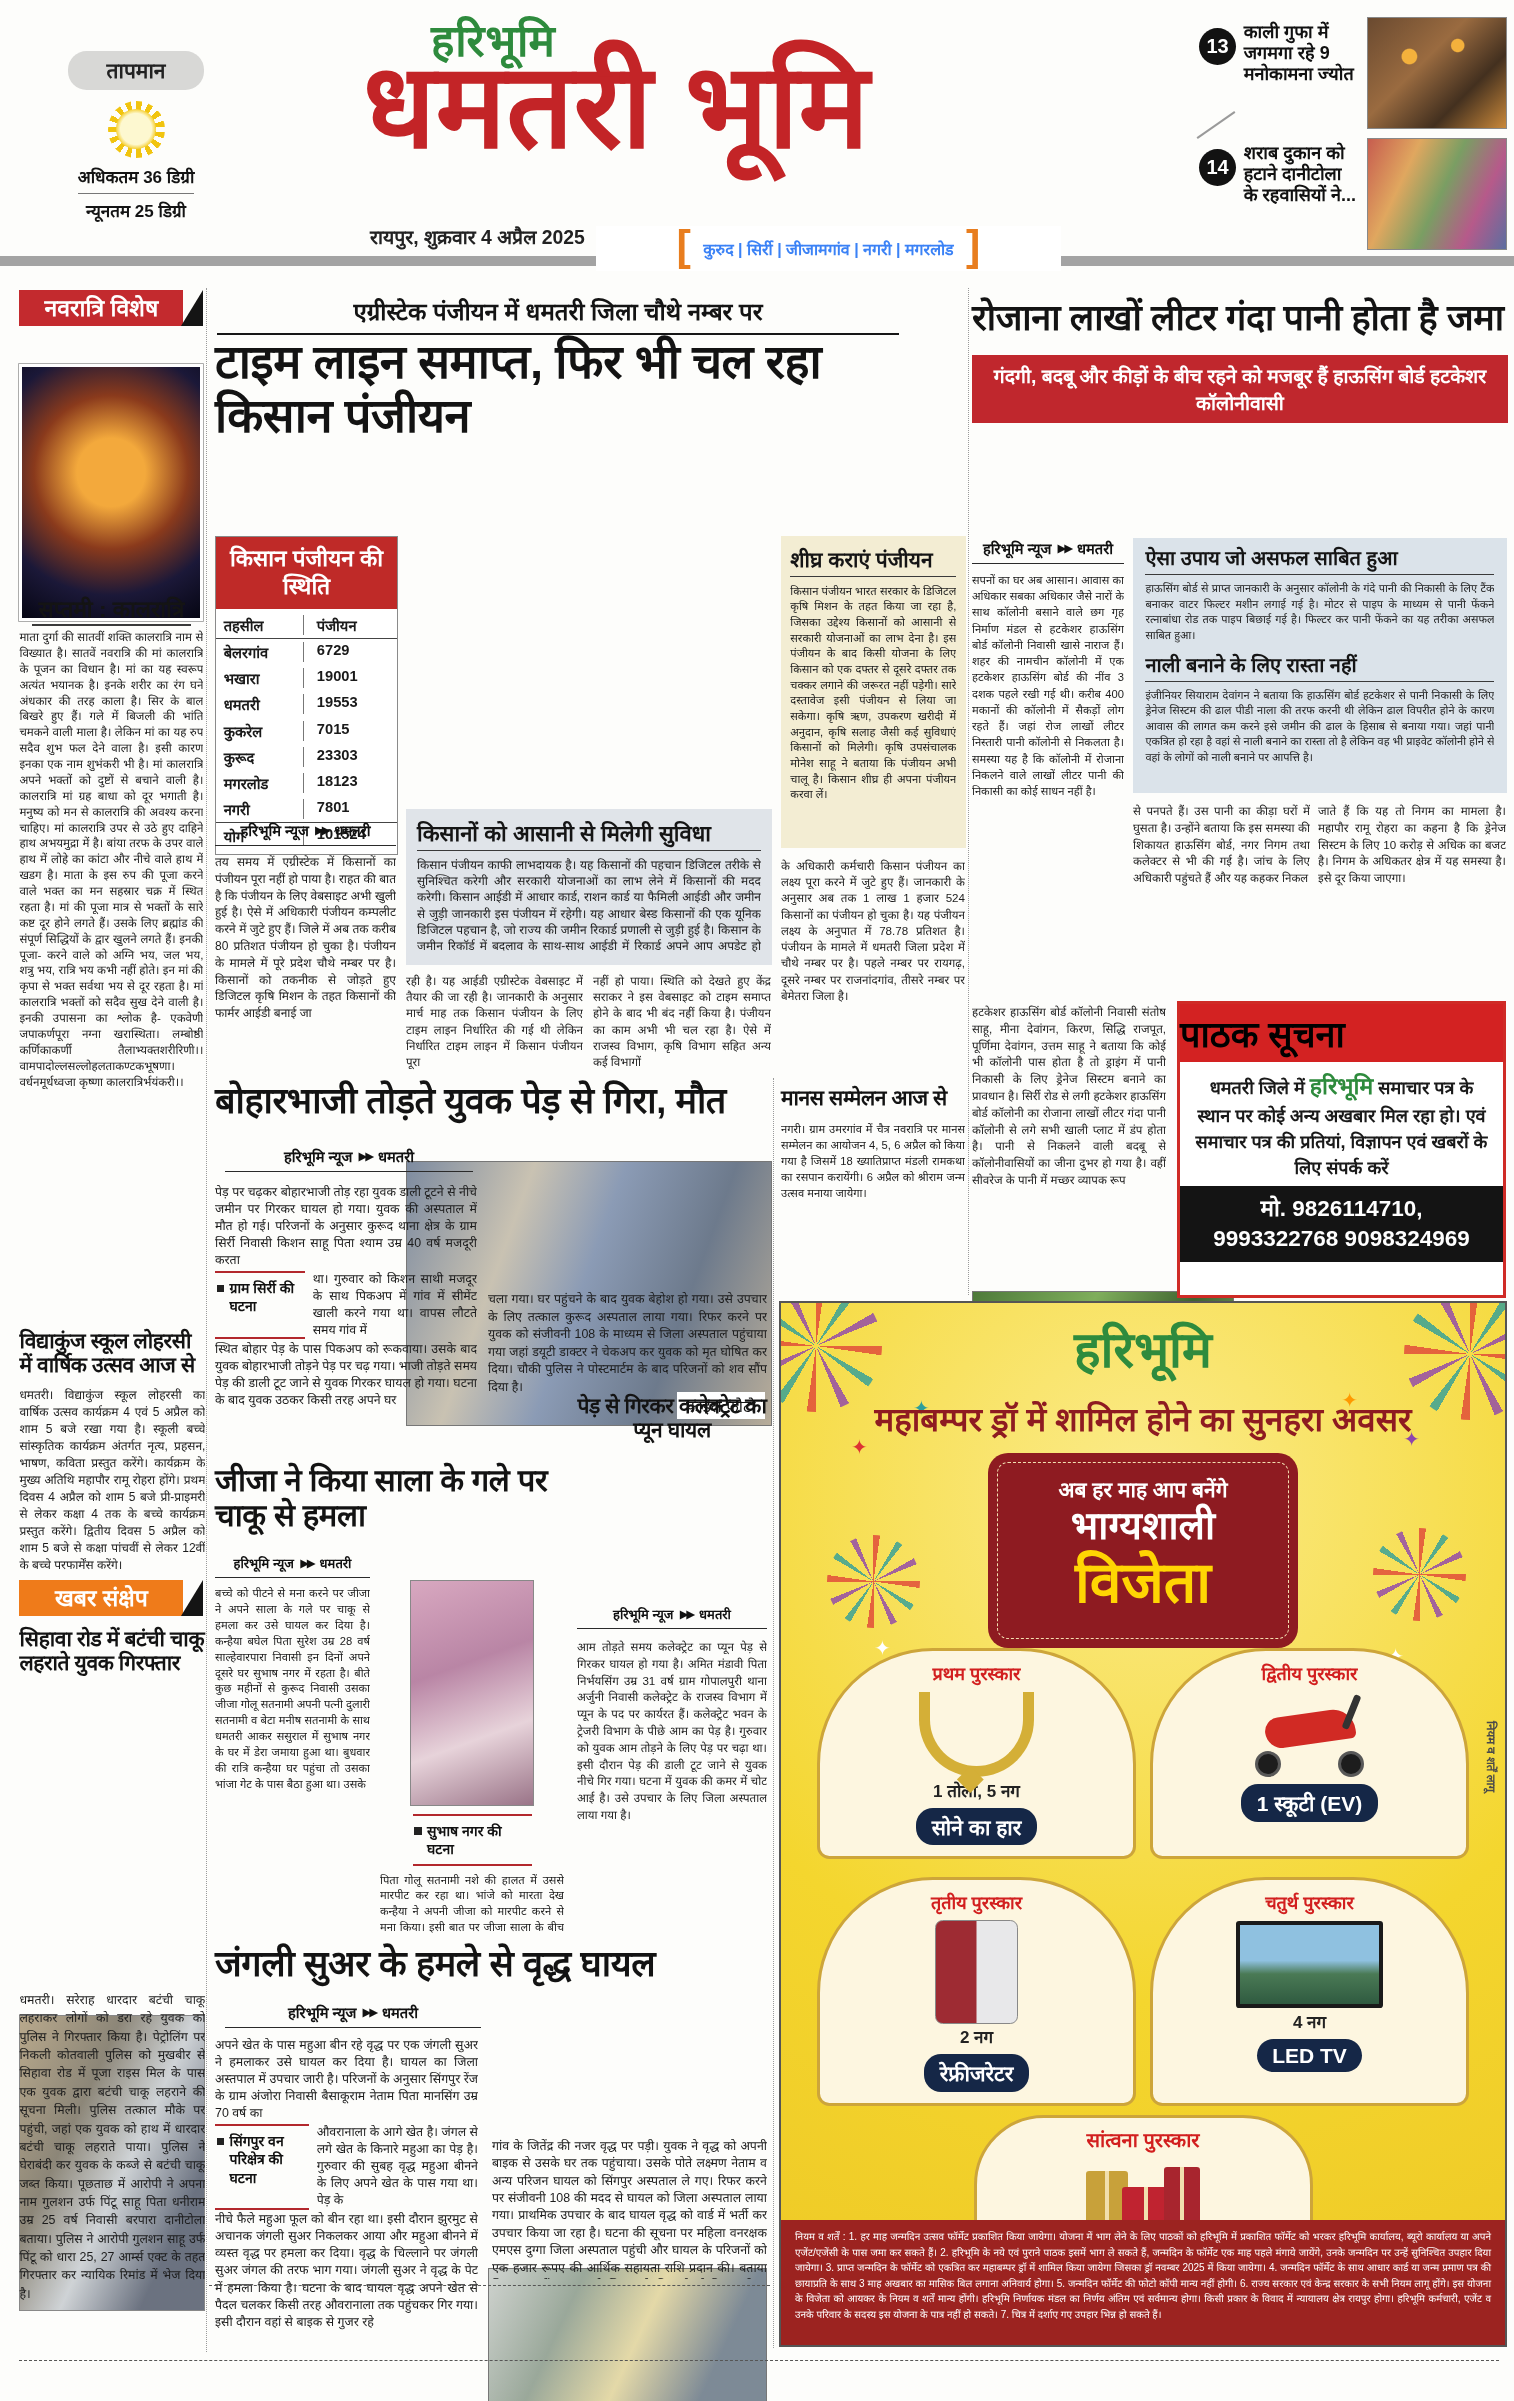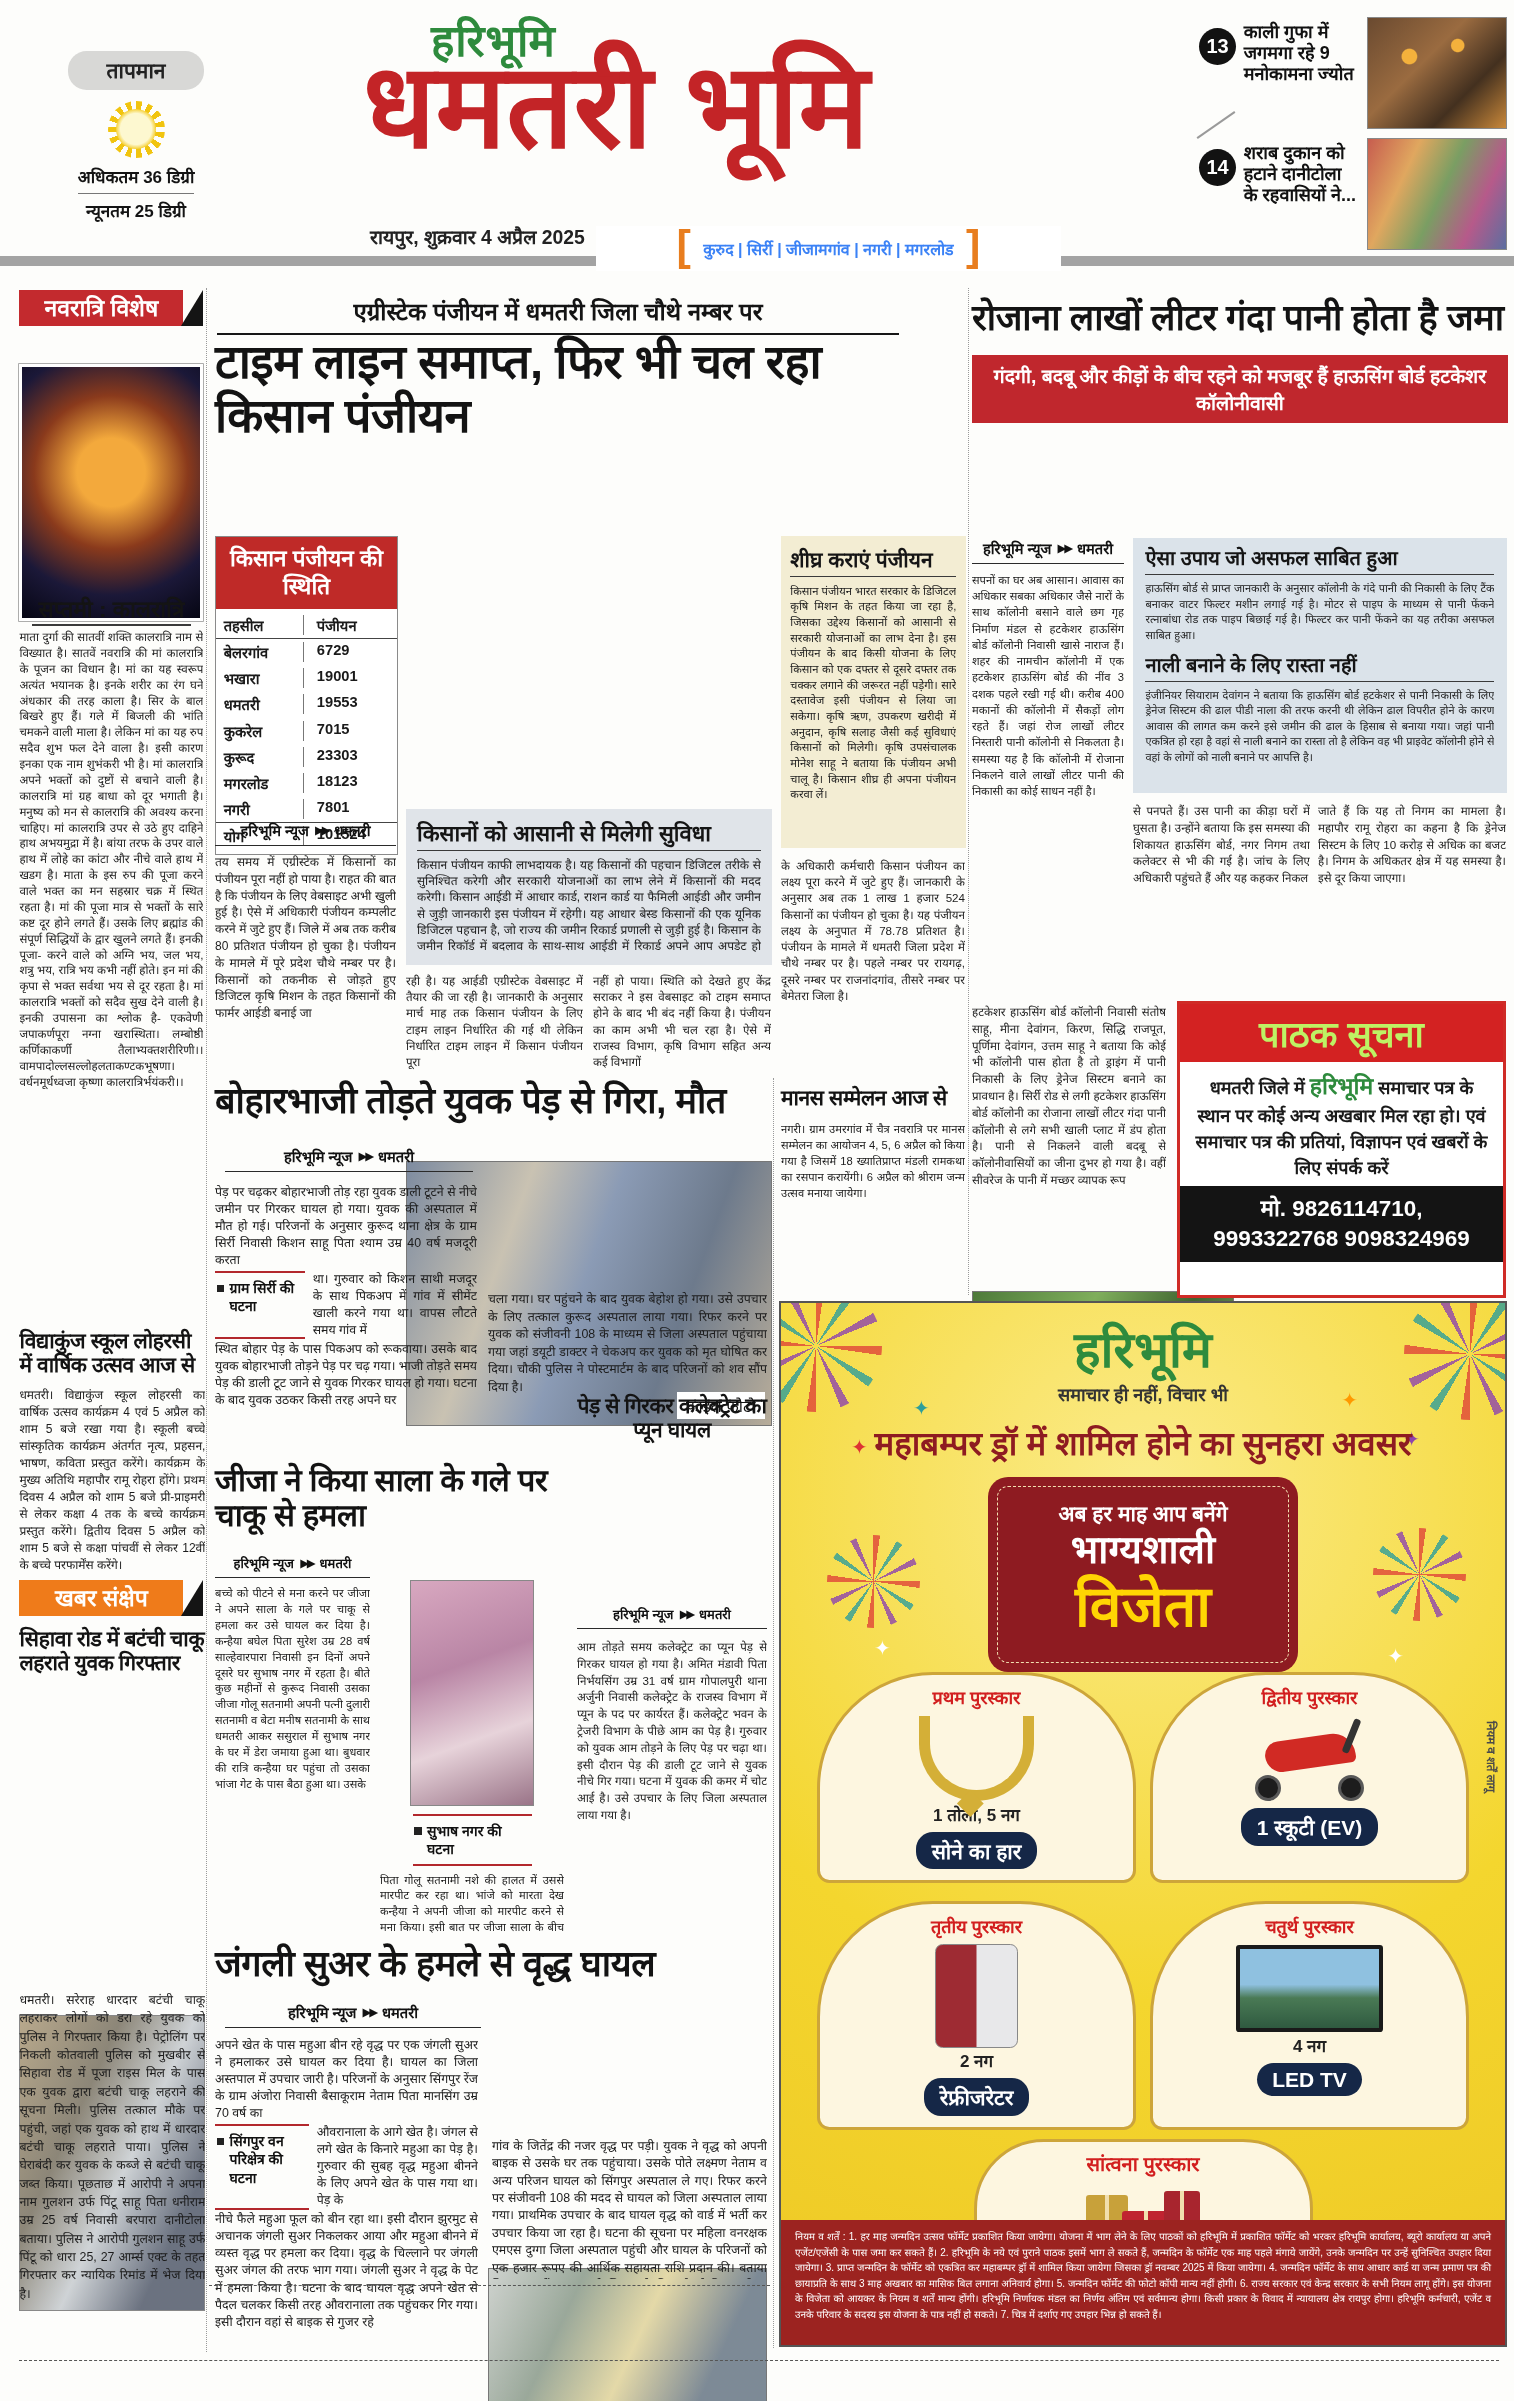--- a/index.html
+++ b/index.html
@@ -63,21 +63,21 @@
   .trow .c1{flex:1.1}
   .trow .c2{flex:1;border-left:1.2px solid #777;padding-left:12.4px}
   .trow.hdr{border-bottom:1.5px solid #444;font-weight:bold;margin-top:3.1px}
   .trow.tot{border-top:1.5px solid #444;font-weight:bold;margin-bottom:4.6px}
   
   .graybox{background:#e0e4e9;padding:7.7px 11px}
   .creambox{background:#f3edd3;padding:9.3px 9.3px}
   .bluebox{background:#dbe3ea;padding:6.2px 12.4px}
   
   #notice{left:1177px;top:1001px;width:329px;height:297px;border:3.9px solid #cf2b26;background:#fff;box-sizing:border-box}
-  .rn-band{background:#d32222;color:#bef264;font-weight:800;font-size:36px;text-align:center;padding:4.6px 0}
+  .rn-band{background:#d32222;color:#000000;font-weight:800;font-size:36px;padding:4.6px 0}
   .rn-body{padding:7.7px 11px 4.6px;font-weight:bold;font-size:18px;line-height:1.45;text-align:center;color:#1a1a1a}
   .rn-logo{color:#2e8b3d;font-weight:800;font-size:23px}
   .rn-phones{background:#141414;color:#fff;font-weight:800;font-size:22.5px;text-align:center;padding:7.7px 18.6px;line-height:1.35}
   
   #ad{left:779px;top:1301px;width:728px;height:1046px;border:2.3px solid #555;box-sizing:border-box;
       background:radial-gradient(circle at 50% 18%,#fbeb8a,#f4d62e 55%,#eec825);overflow:hidden}
   #ad .deco{position:absolute;border-radius:50%;width:132px;height:132px;opacity:.8;
       background:repeating-conic-gradient(#e04438 0 8deg,rgba(0,0,0,0) 8deg 30deg,#2f9e9a 30deg 38deg,rgba(0,0,0,0) 38deg 60deg,#8e44ad 60deg 68deg,rgba(0,0,0,0) 68deg 90deg)}
   .st{position:absolute;font-size:20px}
   .st::before{content:"✦"}
@@ -330,21 +330,20 @@
   <div class="deco" style="right:-31px;top:-15.5px"></div>
   <div class="deco" style="left:46px;top:232px;width:93px;height:93px"></div>
   <div class="deco" style="right:39px;top:225px;width:93px;height:93px"></div>
   <span class="st" style="left:70px;top:132px;color:#d33"></span>
   <span class="st" style="left:132px;top:93px;color:#2f9e9a"></span>
   <span class="st" style="right:85px;top:124px;color:#8e44ad"></span>
   <span class="st" style="right:147px;top:85px;color:#f90"></span>
   <span class="st" style="left:93px;top:333px;color:#fff"></span>
   <span class="st" style="right:101px;top:341px;color:#fff"></span>
   <div id="ad-logo">हरिभूमि</div>
-  <div id="ad-slogan">समाचार ही नहीं, विचार भी</div>
   <div id="ad-offer">महाबम्पर ड्रॉ में शामिल होने का सुनहरा अवसर</div>
   <div id="ad-badge">
     <div class="bdg1">अब हर माह आप बनेंगे</div>
     <div class="bdg2">भाग्यशाली</div>
     <div class="bdg3">विजेता</div>
   </div>
   <div id="prize-grid">
     <div class="pcard">
       <div class="prank">प्रथम पुरस्कार</div>
       <div class="necklace"></div>

